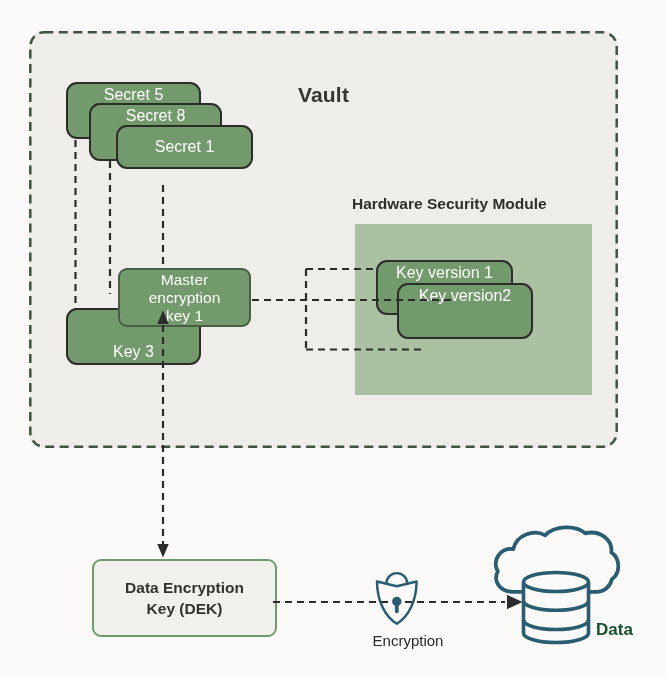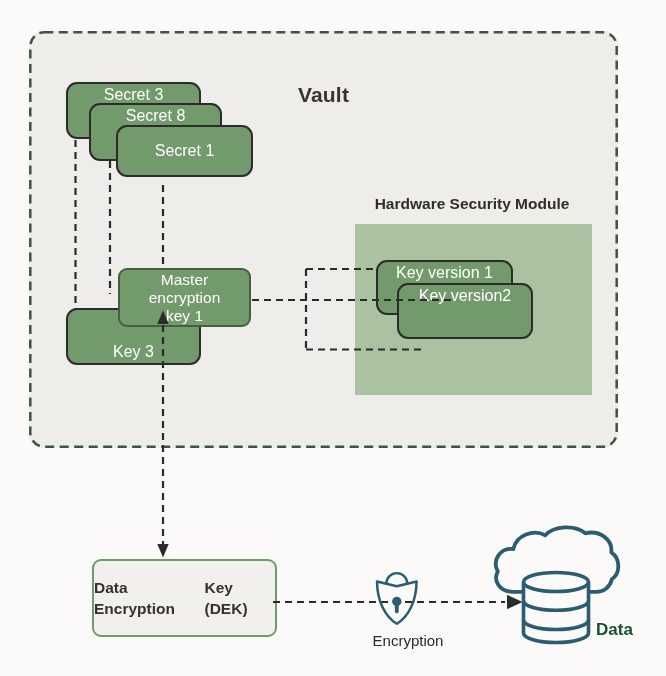--- a/index.html
+++ b/index.html
@@ -3,35 +3,35 @@
 <meta charset="utf-8">
 <style>
   html,body{margin:0;padding:0;background:#fbfaf8;}
   .stage{position:relative;width:666px;height:676px;background:#fbfaf8;
          font-family:"Liberation Sans",sans-serif;overflow:hidden;}
   .abs{position:absolute;}
   .vault-bg{left:29px;top:31px;width:589px;height:417px;background:#eeedea;border-radius:14px;z-index:1;}
   .hsm-panel{left:355px;top:224px;width:237px;height:171px;background:#aac2a2;z-index:1;}
   .vault-title{left:29px;top:43px;width:589px;text-align:center;font-size:21px;font-weight:bold;
                color:#38342e;z-index:2;letter-spacing:.2px;margin-top:40px;}
-  .hsm-title{left:352px;top:195px;width:240px;text-align:center;font-size:15.5px;font-weight:bold;
+  .hsm-title{left:352px;top:195px;width:240px;font-size:15.5px;font-weight:bold;
              color:#312e29;z-index:2;}
   svg.layer{position:absolute;left:0;top:0;pointer-events:none;}
   .behind{z-index:2;}
   .front{z-index:4;}
   .icons{z-index:5;}
   .card{position:absolute;z-index:3;background:#739a6c;border:2.7px solid #2c2c2a;border-radius:11px;
         color:#fff;font-size:16px;text-align:center;box-sizing:border-box;
         display:flex;flex-direction:column;align-items:center;}
   .card.top{justify-content:flex-start;padding-top:2px;}
   .card.bottom{justify-content:flex-end;padding-bottom:2px;}
   .card.middle{justify-content:center;}
   .card.green-border{border-color:#465f42;border-radius:9px;font-size:15.5px;line-height:18px;}
   .dek-box{left:92px;top:559px;width:181px;height:74px;background:#f1f0ed;border:2px solid #6f9b6b;
-           border-radius:9px;z-index:3;display:flex;flex-direction:row;align-items:center;
+           border-radius:9px;z-index:3;display:flex;flex-direction:column;align-items:center;
            justify-content:center;font-weight:bold;font-size:15.5px;color:#35322d;line-height:21px;}
   .encryption-label{left:348px;top:632px;width:120px;text-align:center;font-size:15px;color:#2c2a26;z-index:5;}
   .data-label{left:596px;top:620px;width:64px;font-size:17px;font-weight:bold;color:#14532d;z-index:5;}
   .dash{stroke:#2b2b29;stroke-width:2.2;stroke-dasharray:7 5;fill:none;}
   .ah{fill:#2b2b29;stroke:none;}
   .teal-line{stroke:#2a5d71;fill:none;}
 </style>
 </head>
 <body>
 
@@ -45,26 +45,26 @@
   <div class="abs hsm-title">Hardware Security Module</div>
 
   <svg class="layer behind" width="666" height="676">
     <rect x="30.3" y="32.3" width="586.4" height="414.4" rx="14" fill="none" stroke="#3e5440" stroke-width="2.5" stroke-dasharray="9 5.5"></rect>
     <path class="dash" d="M75.5,140 V312"></path>
     <path class="dash" d="M110,161 V294"></path>
     <path class="dash" d="M163,185 V266"></path>
   </svg>
 
   <div class="card top" style="left:66px;top:82px;width:135px;height:57px;">
-    <span>Secret 3</span>
+    <span>Secret 5</span>
   </div>
   <div class="card top" style="left:89px;top:103px;width:133px;height:58px;">
     <span>Secret 8</span>
   </div>
-  <div class="card middle" style="left:116px;top:125px;width:137px;height:52px;justify-content:center;">
+  <div class="card middle" style="left:116px;top:125px;width:137px;height:44px;justify-content:center;">
     <span>Secret 1</span>
   </div>
 
   <div class="card bottom" style="left:66px;top:308px;width:135px;height:57px;">
     <span>Key 3</span>
   </div>
   <div class="card middle green-border" style="left:118px;top:268px;width:133px;height:59px;">
     <span>Master</span>
     <span>encryption</span>
     <span>key 1</span>

